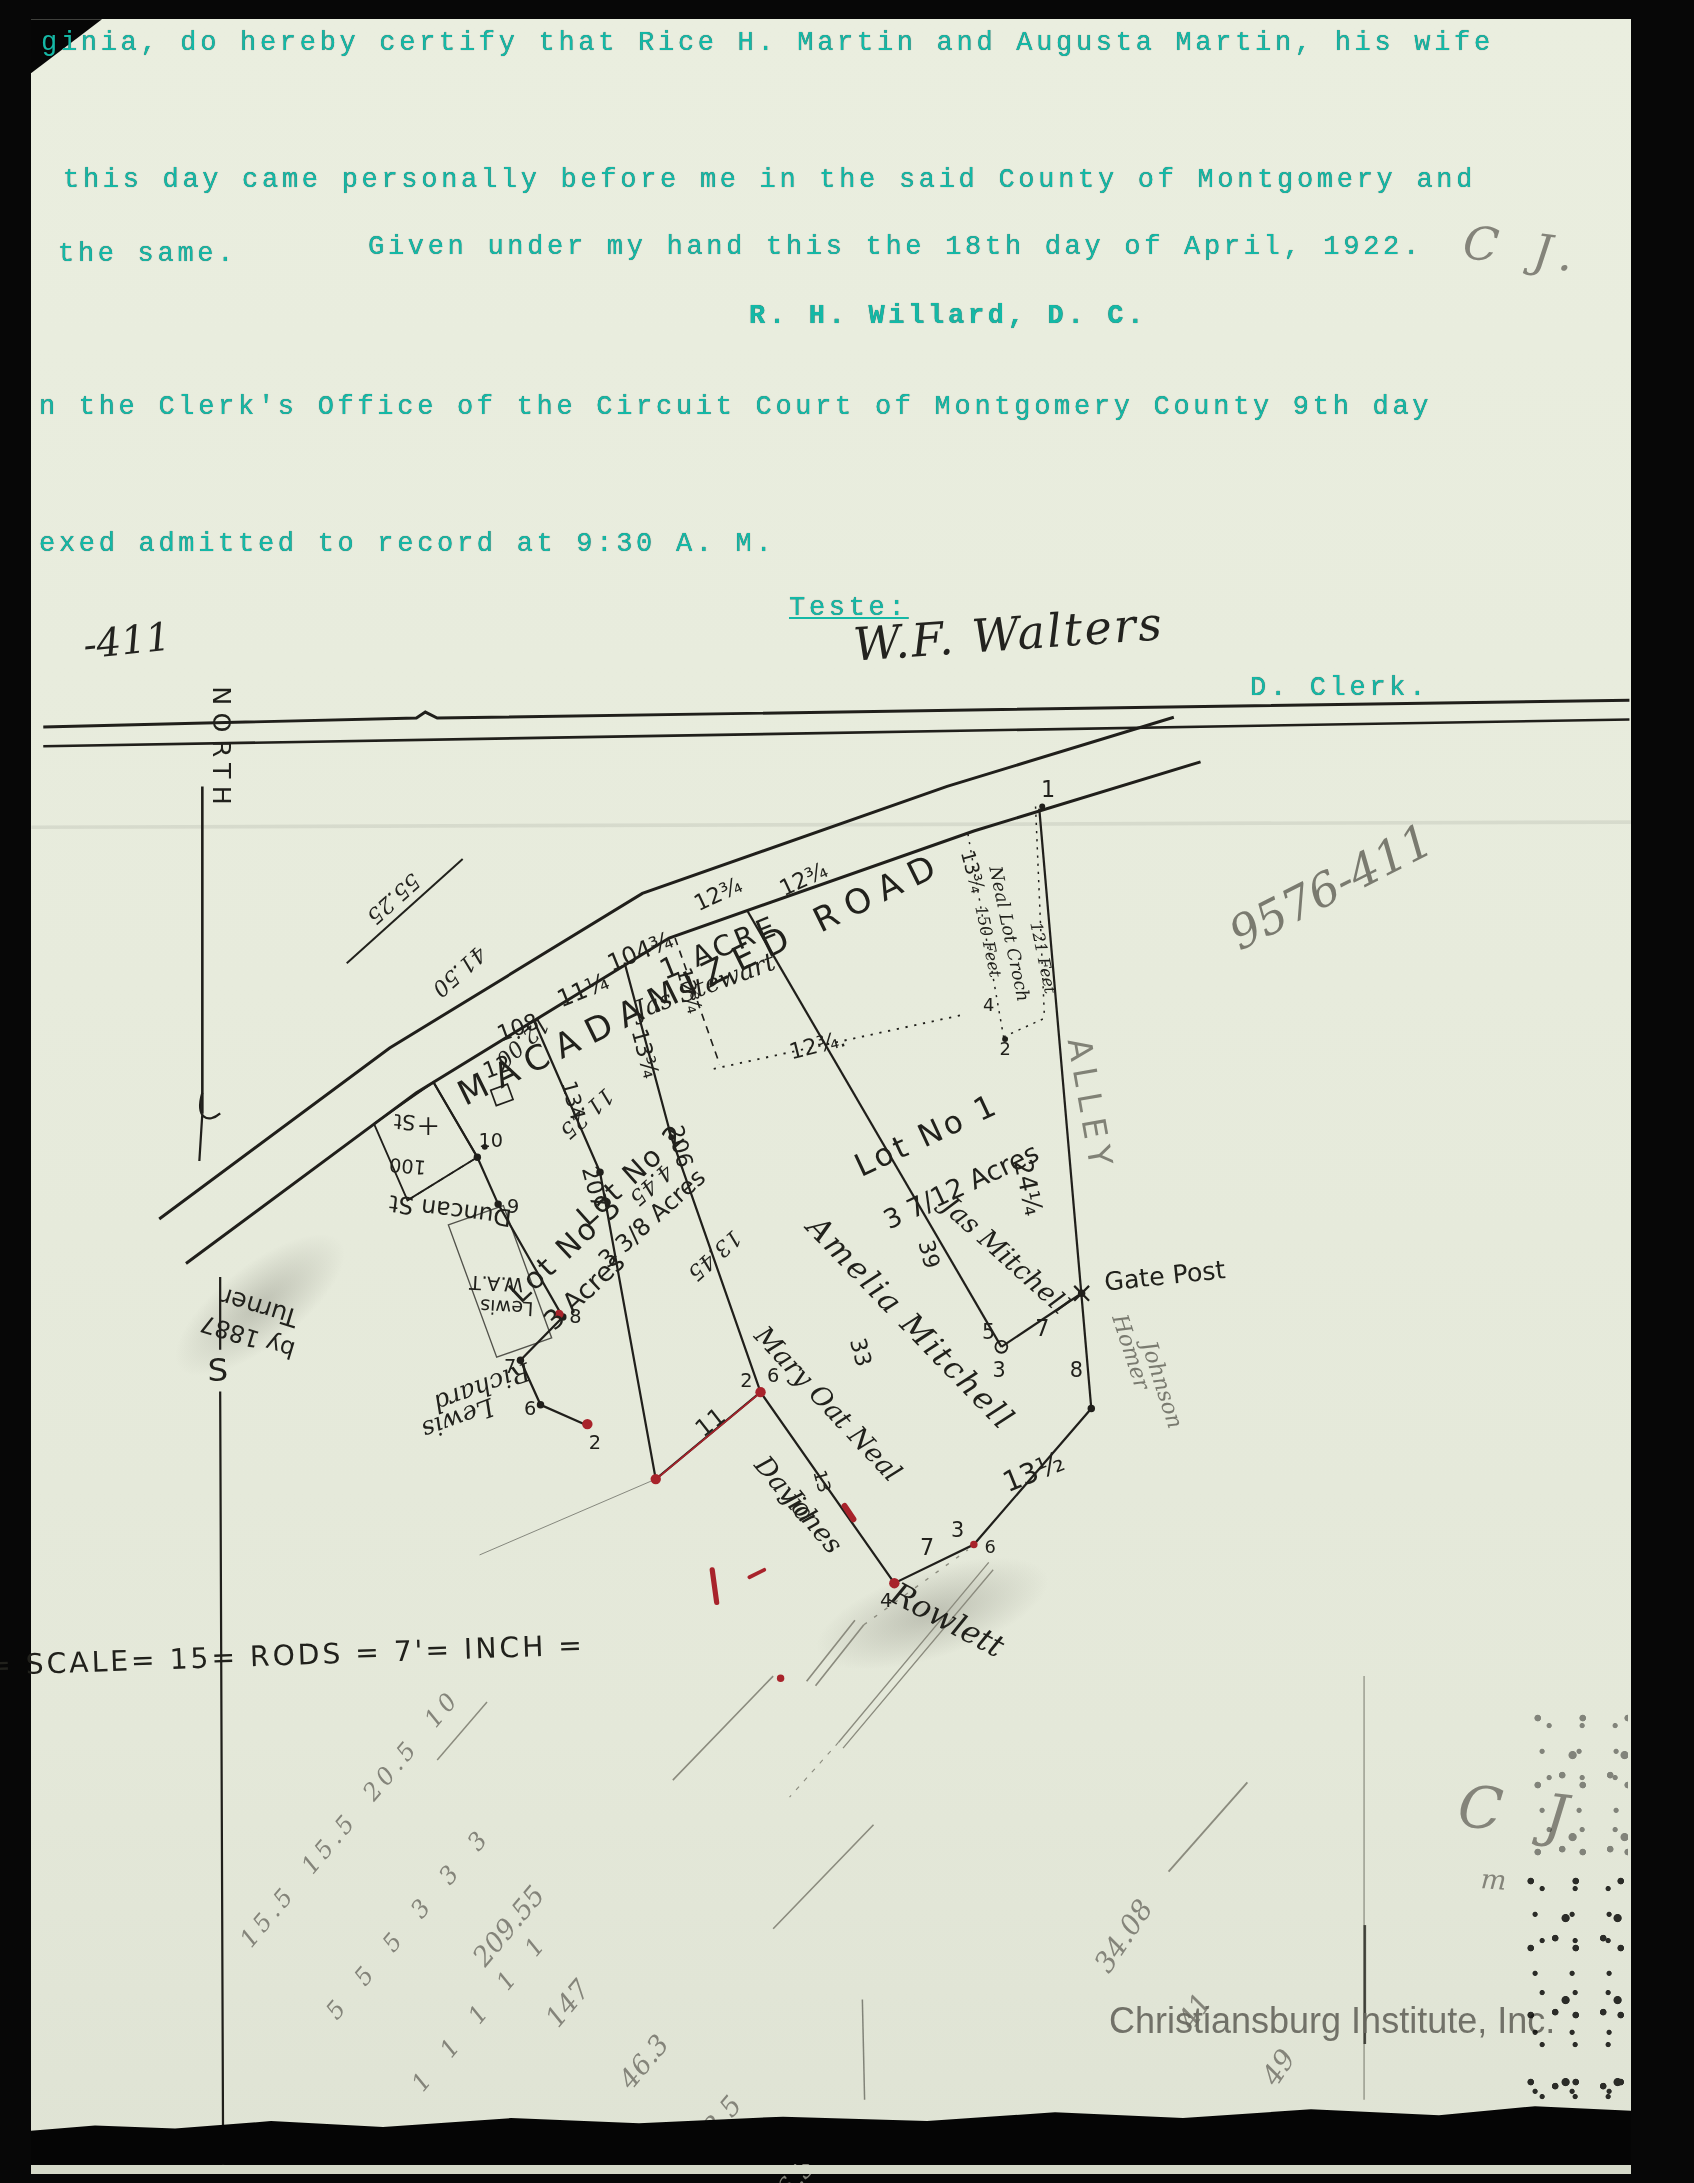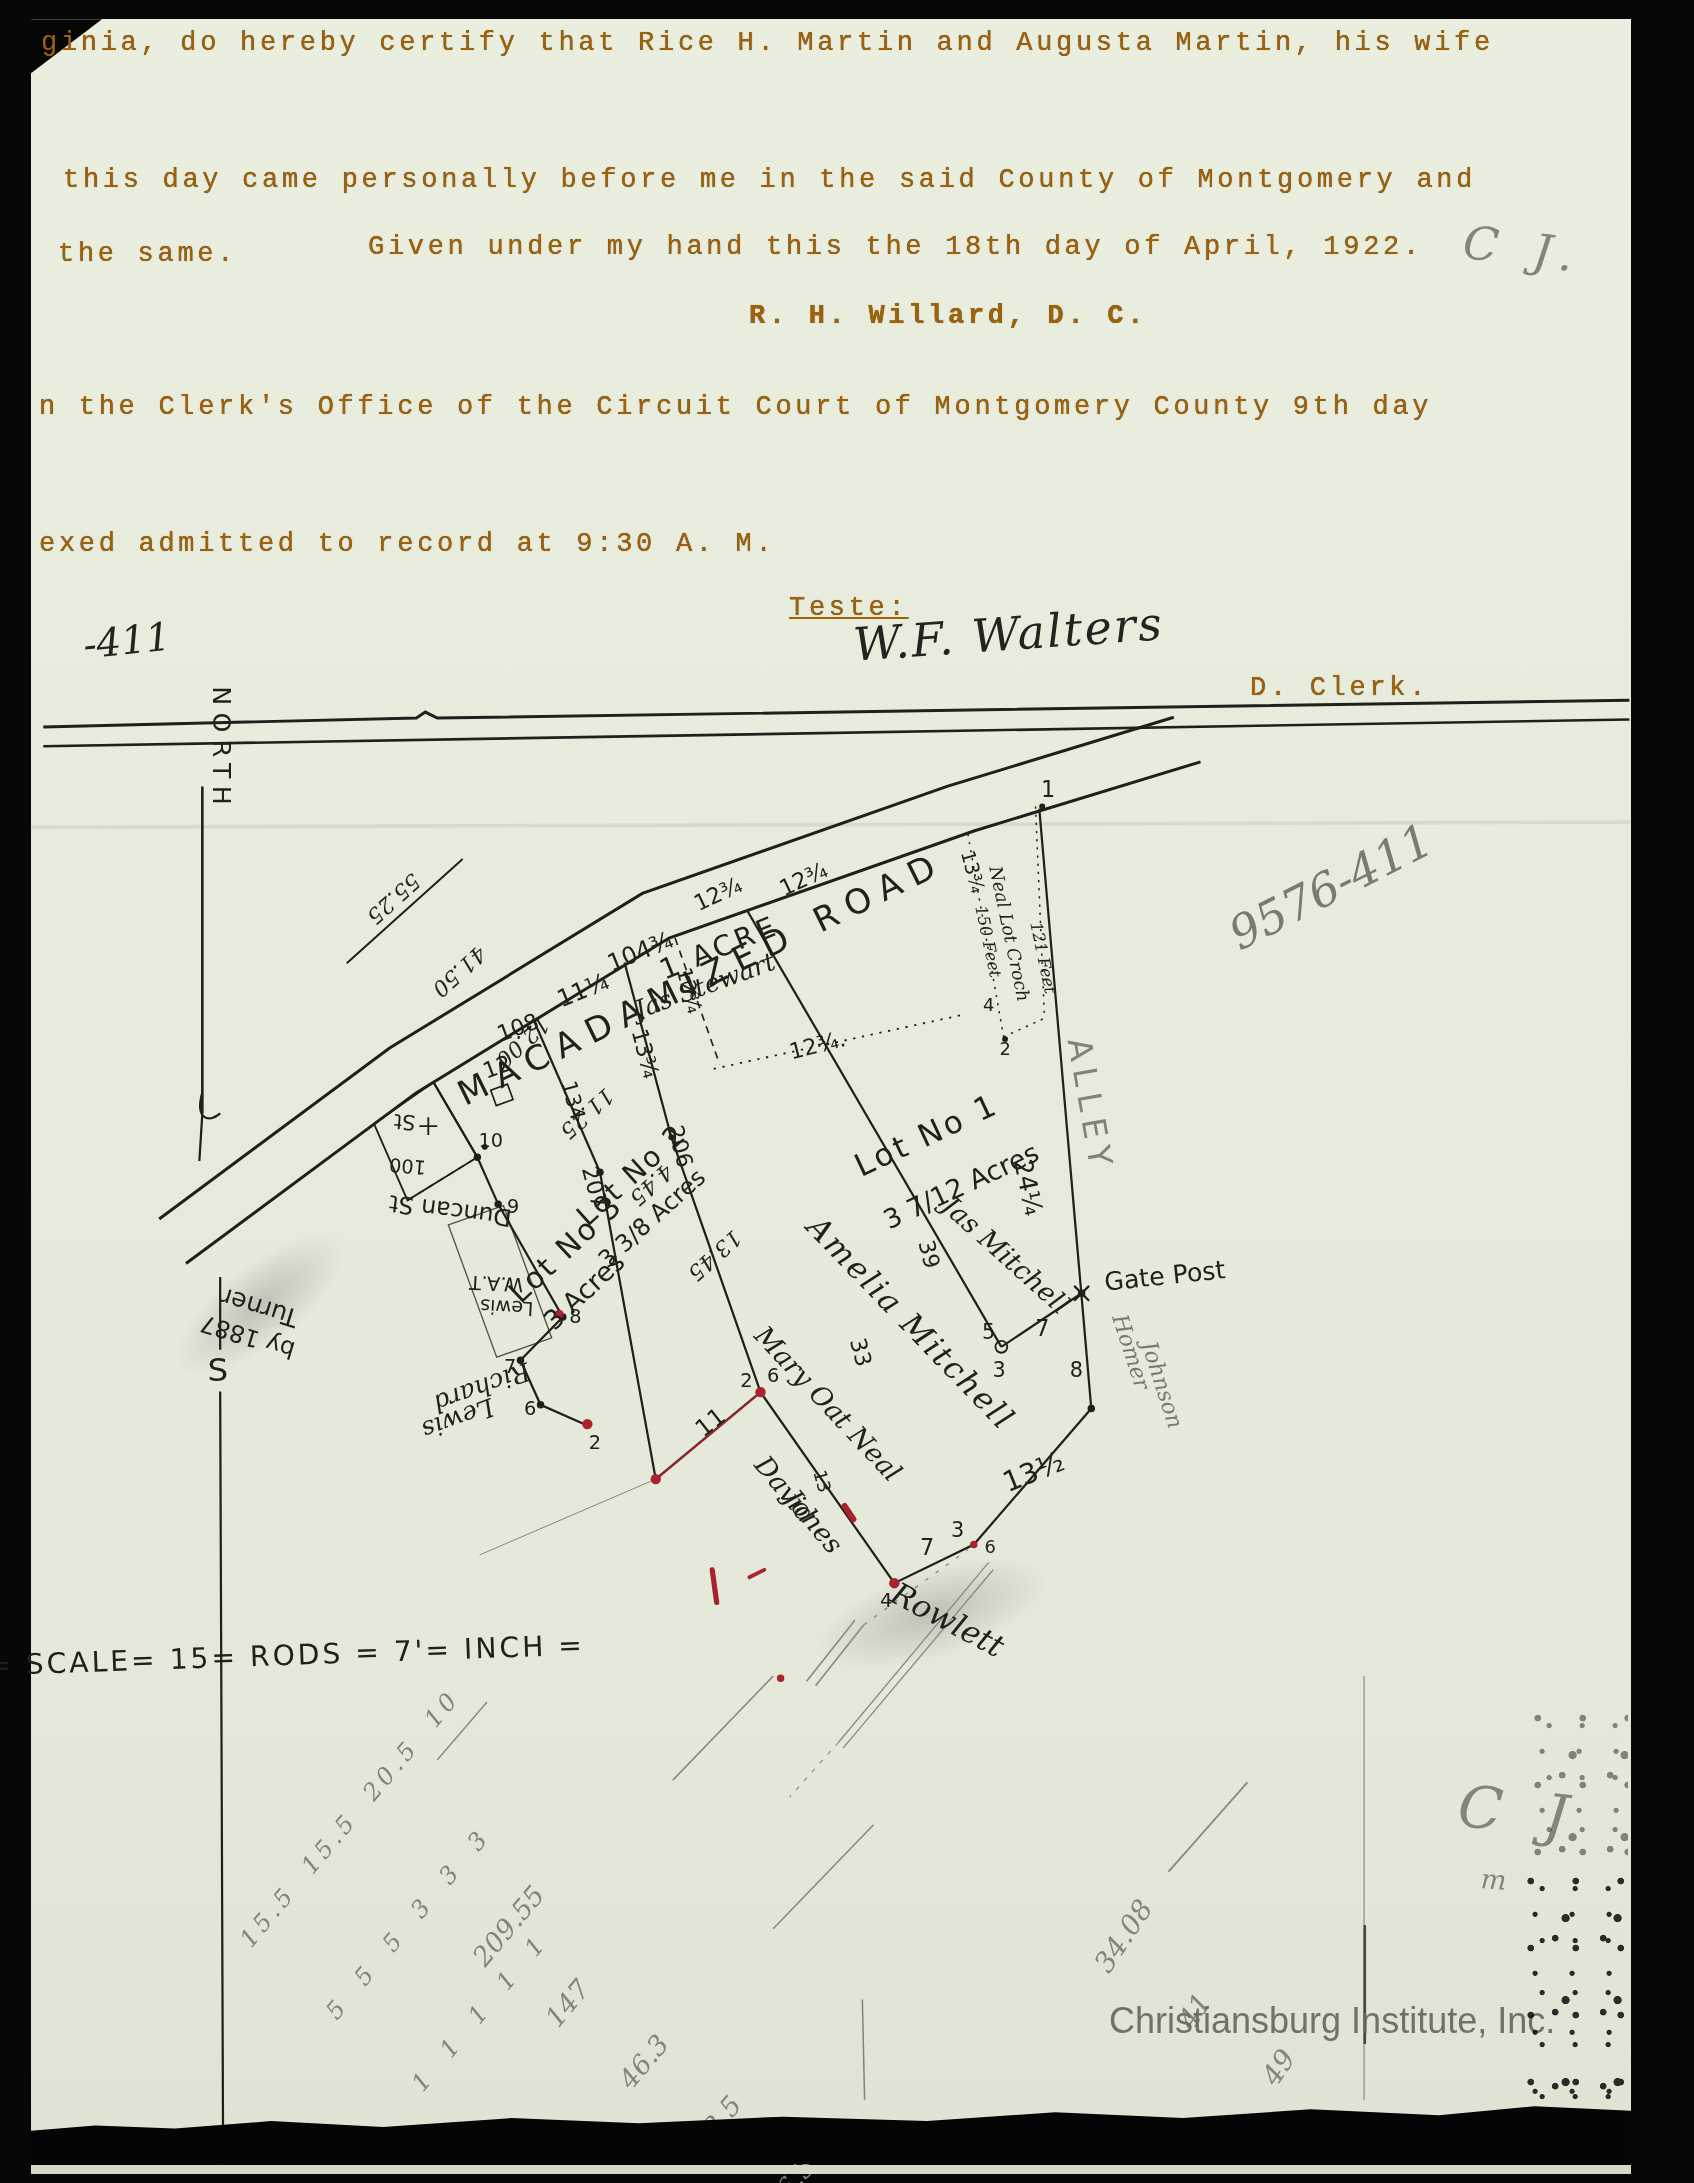--- a/index.html
+++ b/index.html
@@ -2,21 +2,21 @@
 <html style="font-size:12px"><head>
 <meta charset="utf-8">
 <style>
   html,body{margin:0;padding:0;background:#000;}
   #page{position:relative;width:1695px;height:2183px;background:#070707;overflow:hidden;
         font-family:"Liberation Sans",sans-serif;}
   .abs{position:absolute;}
   #paper{left:31px;top:19.3px;width:1600px;height:2145px;
          background:linear-gradient(180deg,#eaeedf 0%,#e7ebdc 45%,#e4e8d9 80%,#dfe3d4 100%);}
   .typed{font-family:"Liberation Mono","DejaVu Sans Mono",monospace;font-size:27px;
-         letter-spacing:3.7px;color:#a16207;white-space:pre;
+         letter-spacing:3.7px;color:#14b8a6;white-space:pre;
          text-shadow:0 0 0.7px rgba(25,25,20,.85);}
   .hw{font-family:"DejaVu Serif","Liberation Serif",serif;font-style:italic;color:#23231f;}
   .pencil{color:#84847a;}
   .rotblock{line-height:1.45;white-space:pre;}
   svg text{fill:#21211c;text-anchor:middle;}
   svg .hand{font-family:"DejaVu Sans","Liberation Sans",sans-serif;}
   svg .script{font-family:"DejaVu Serif","Liberation Serif",serif;font-style:italic;}
   svg .pencd{fill:#5f5f55;}
   .ink{stroke:#201f1b;fill:none;}
   .red{stroke:#a8232b;fill:none;}

